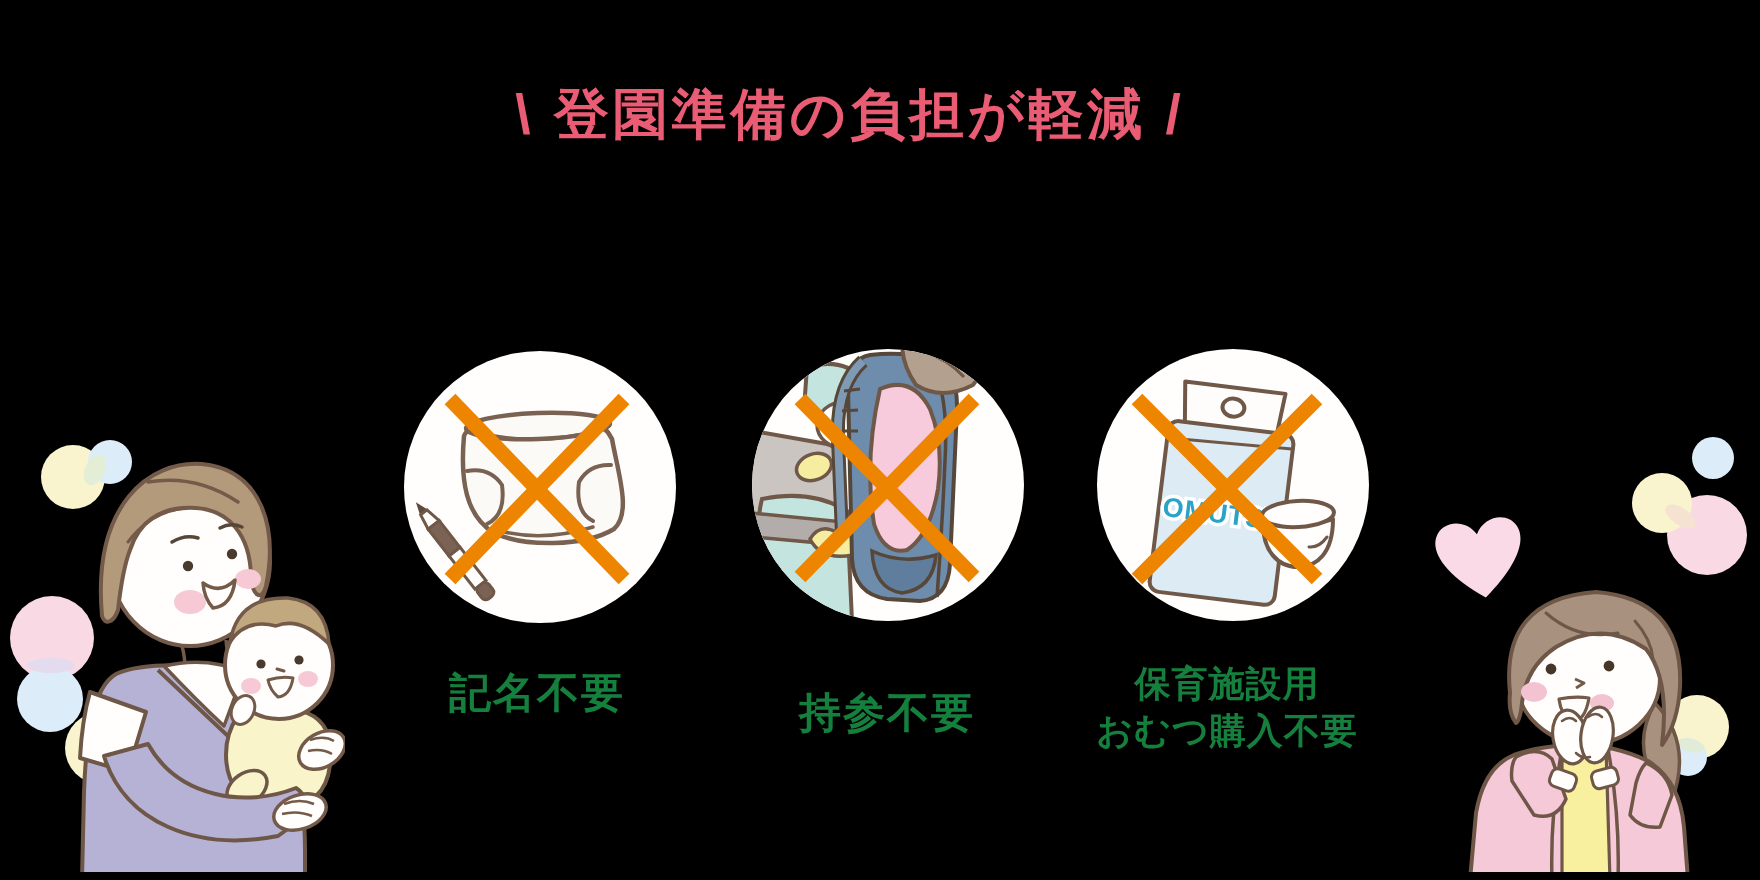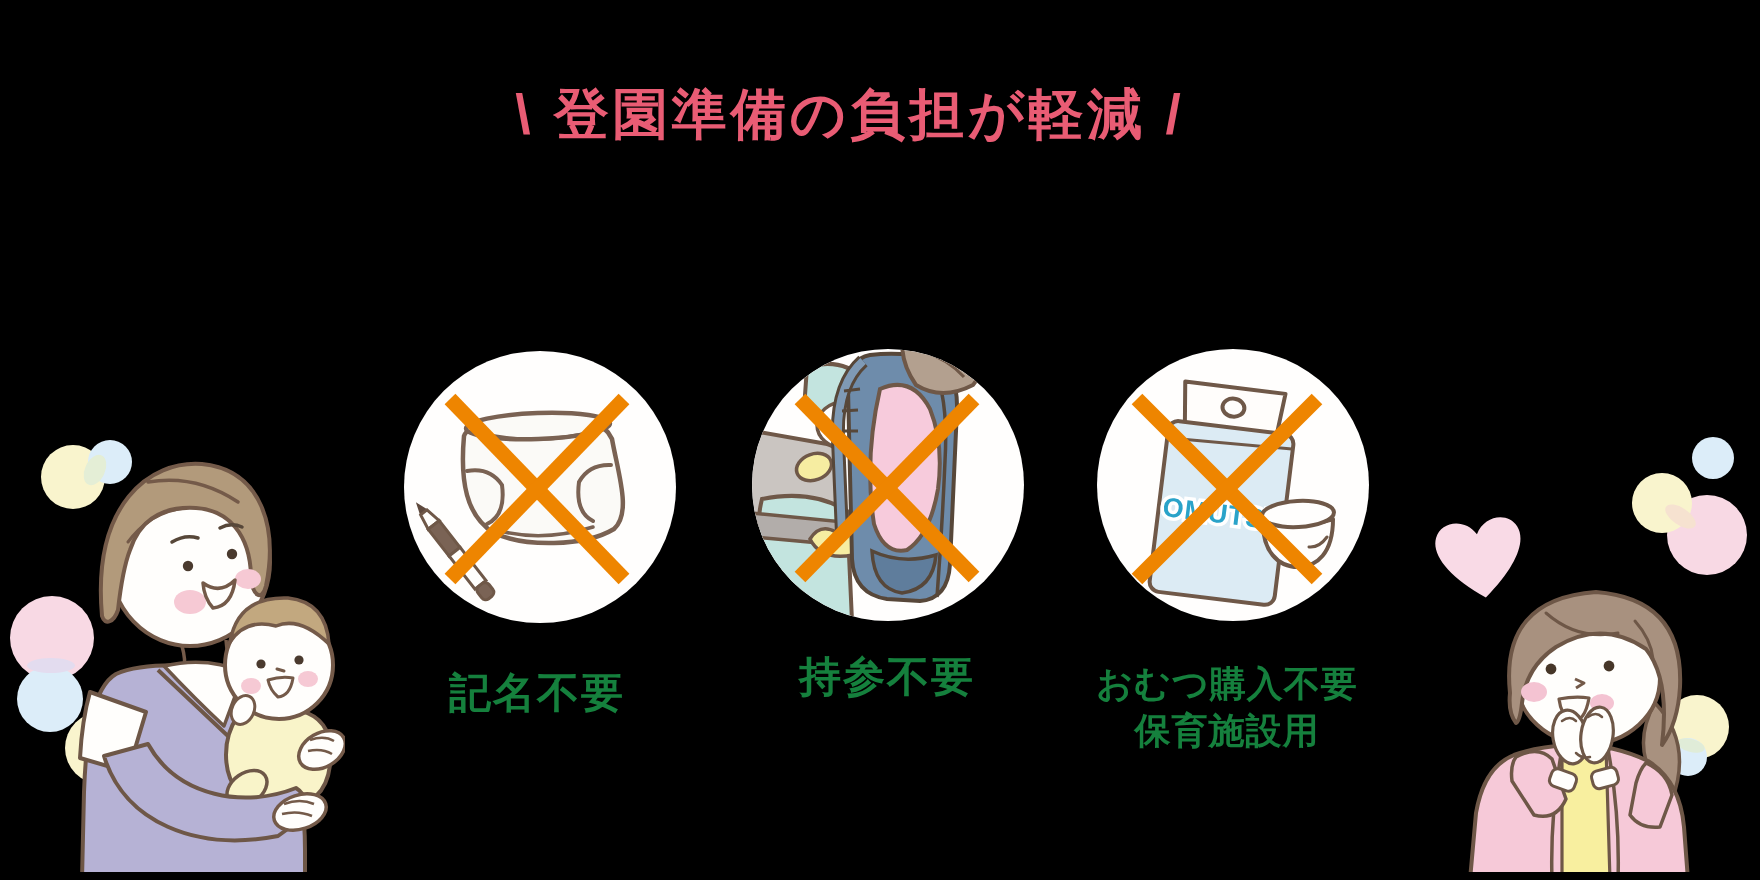--- a/index.html
+++ b/index.html
@@ -98,21 +98,21 @@
         <path d="M 128,40 Q 160,26 178,60 Q 192,95 186,140 Q 178,186 155,201 Q 132,206 122,175 Q 112,110 128,40 Z" fill="#f7cbdc" stroke="#6f5848" stroke-width="4"></path>
         <path d="M 150,-6 L 228,-6 Q 238,16 221,36 Q 190,52 164,36 Q 150,16 150,-6 Z" fill="#b3a08f" stroke="#6f5848" stroke-width="4"></path>
         <path d="M 170,2 Q 196,10 212,28" fill="none" stroke="#6f5848" stroke-width="3"></path>
       </g>
       <g>
         <line x1="48" y1="50" x2="222" y2="228" stroke="#ee8500" stroke-width="15"></line>
         <line x1="222" y1="50" x2="48" y2="228" stroke="#ee8500" stroke-width="15"></line>
       </g>
     </svg>
   </div>
-  <div class="benefit-label label-lg" style="left:737px;top:656px;width:300px;">
+  <div class="benefit-label label-lg" style="left:737px;top:692px;width:300px;">
     <span>持参不要</span>
   </div>
 
   <div class="benefit-circle" style="left:1097px;top:349px;">
     <svg width="272" height="272" viewBox="0 0 272 272">
       <g transform="rotate(7 125 160)">
         <path d="M 78,82 L 73,38 L 174,38 L 170,82 Z" fill="#fffdfb" stroke="#6f5848" stroke-width="4" stroke-linejoin="round"></path>
         <ellipse cx="124" cy="58" rx="11" ry="9" fill="#fffdfb" stroke="#6f5848" stroke-width="4"></ellipse>
         <rect x="62" y="78" width="126" height="172" rx="10" fill="#dcebf4" stroke="#6f5848" stroke-width="4"></rect>
         <path d="M 64,96 L 187,92" fill="none" stroke="#6f5848" stroke-width="3"></path>
@@ -123,22 +123,22 @@
         <ellipse cx="201" cy="165" rx="36" ry="13" fill="#fffefd" stroke="#6f5848" stroke-width="4" transform="rotate(-3 201 165)"></ellipse>
         <path d="M 172,190 Q 182,200 192,198 M 230,188 Q 222,199 212,198" fill="none" stroke="#6f5848" stroke-width="3" stroke-linecap="round"></path>
       </g>
       <g>
         <line x1="40" y1="50" x2="220" y2="230" stroke="#ee8500" stroke-width="15"></line>
         <line x1="220" y1="50" x2="40" y2="230" stroke="#ee8500" stroke-width="15"></line>
       </g>
     </svg>
   </div>
   <div class="benefit-label label-sm" style="left:1057px;top:660px;width:340px;">
+    <div>保育施設用</div>
     <div>おむつ購入不要</div>
-    <div>保育施設用</div>
   </div>
 
   <svg class="illu" style="left:0;top:420px;" width="345" height="460" viewBox="0 0 345 460">
 
     <ellipse cx="190" cy="142" rx="80" ry="84" fill="#fffefc" stroke="#745a49" stroke-width="4"></ellipse>
 
     <path d="M 102,196 C 92,84 150,40 202,44 C 262,50 278,108 266,166 C 262,182 252,176 251,156 C 250,114 228,90 196,88 C 162,86 140,100 130,130 C 123,148 120,172 118,190 C 114,202 105,206 102,196 Z" fill="#b29a7b" stroke="#745a49" stroke-width="4" stroke-linejoin="round"></path>
     <path d="M 148,62 Q 196,54 238,82" fill="none" stroke="#745a49" stroke-width="3.5" stroke-linecap="round"></path>
     <path d="M 128,122 Q 150,92 185,88" fill="none" stroke="#745a49" stroke-width="3" stroke-linecap="round"></path>
 

